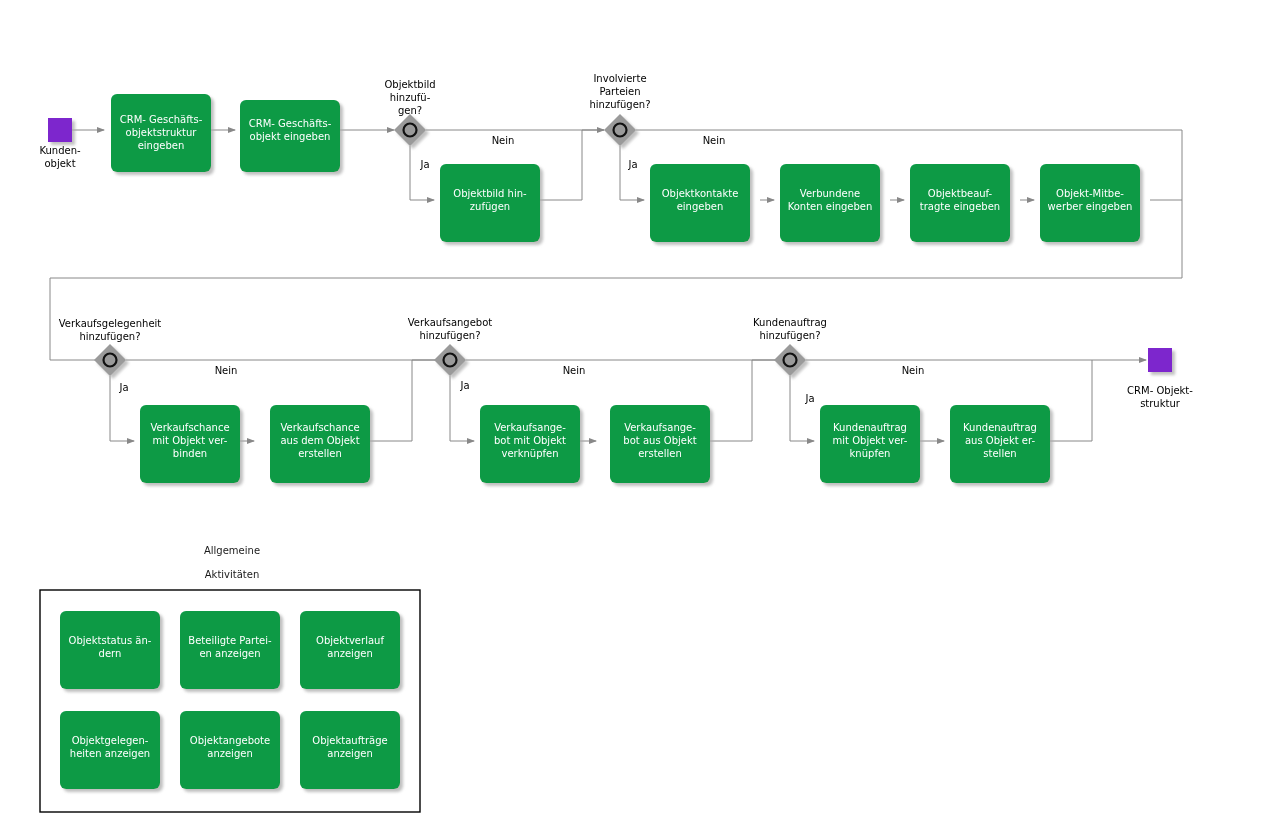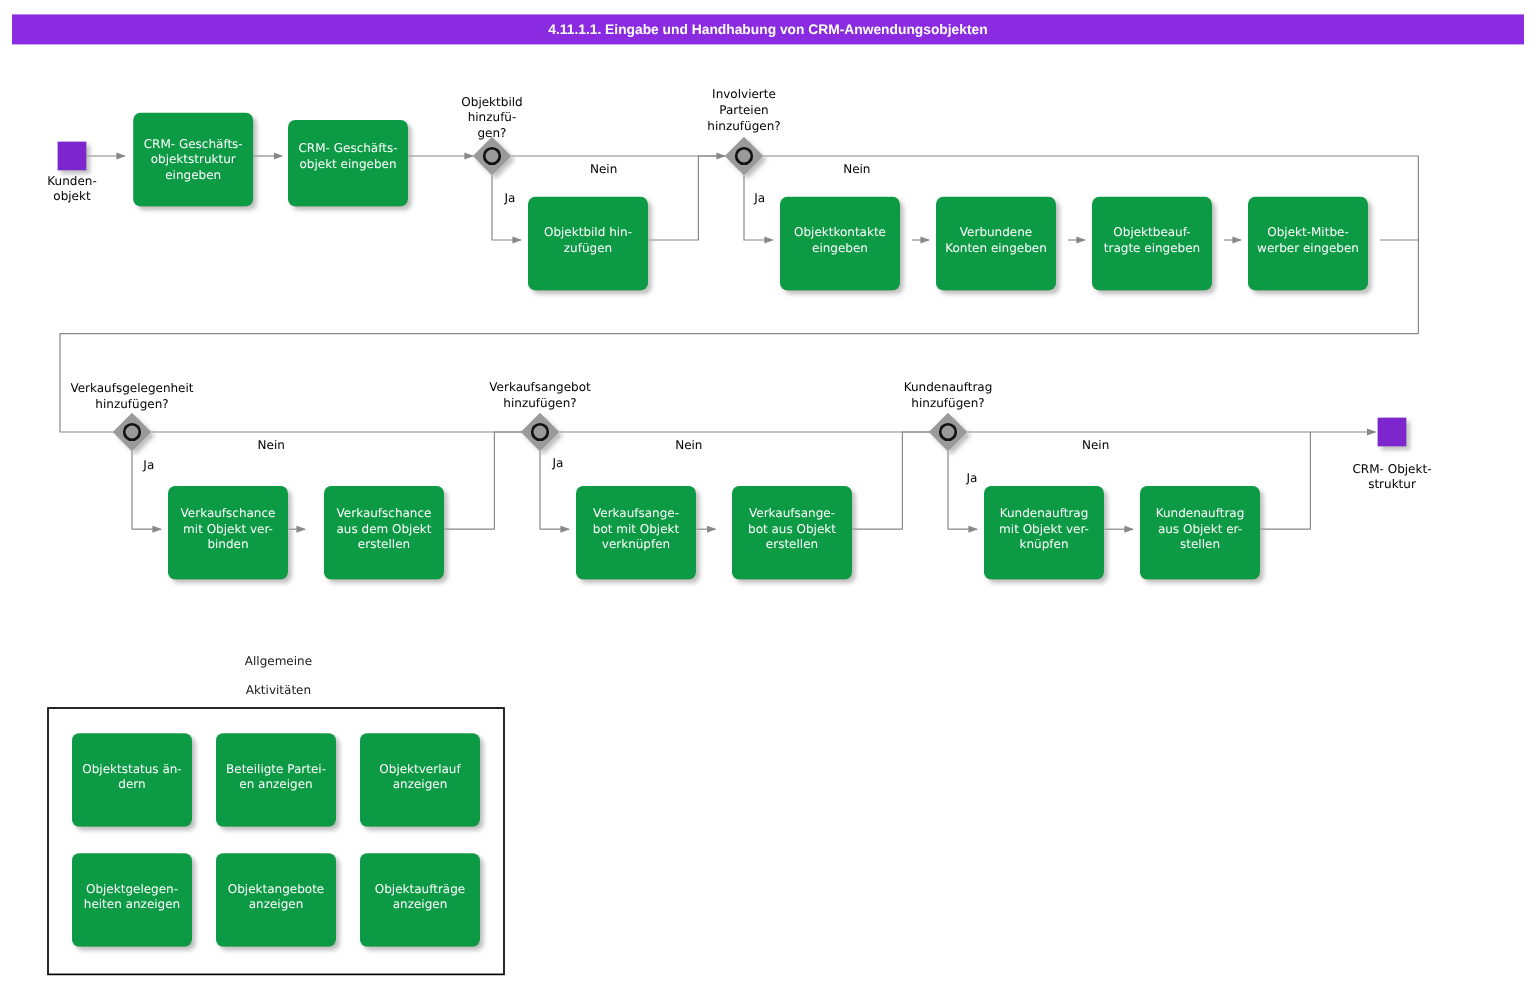--- a/index.html
+++ b/index.html
@@ -26,21 +26,20 @@
   .dtxt{font-family:"DejaVu Sans",sans-serif;font-size:10px;fill:#000000;}
   .btxt{font-family:"DejaVu Sans",sans-serif;font-size:10px;fill:#ffffff;}
   .ltxt{font-family:"DejaVu Sans",sans-serif;font-size:10px;fill:#000000;}
   .clip-lbl{font-family:"DejaVu Sans",sans-serif;font-size:10px;fill:#1a1a1a;}
 </style>
 </head>
 <body>
 
 <div id="stage">
 
-  <div class="titlebar">4.11.1.1. Eingabe und Handhabung von CRM-Anwendungsobjekten</div>
 
   <svg class="flow" viewBox="0 0 1280 820">
     <defs>
       <marker id="ah" markerWidth="8" markerHeight="8" refX="7" refY="3" orient="auto" markerUnits="userSpaceOnUse">
         <path d="M0,0 L8,3 L0,6 z" fill="#888888"></path>
       </marker>
       <filter id="sh" x="-20%" y="-20%" width="150%" height="150%">
         <feDropShadow dx="3" dy="3" stdDeviation="1.6" flood-color="#aaaaaa" flood-opacity="0.75"></feDropShadow>
       </filter>
     </defs>

